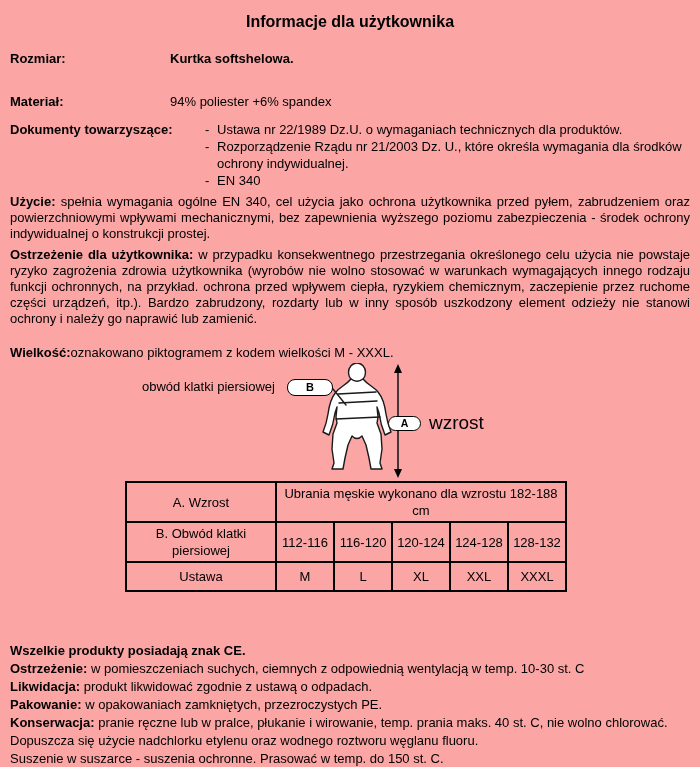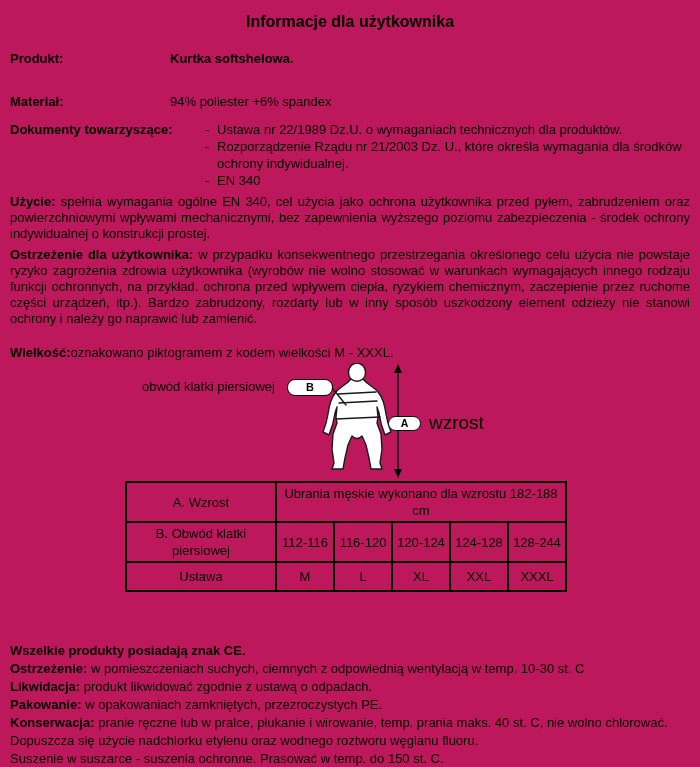--- a/index.html
+++ b/index.html
@@ -1,17 +1,17 @@
 <!DOCTYPE html>
 <html><head>
 <meta charset="utf-8">
 <style>
   html,body{margin:0;padding:0;background:#fff;}
   .page{
-    position:relative;width:700px;height:767px;background:#be185d;color:#000;
+    position:relative;width:700px;height:767px;background:#fca5a5;color:#000;
     font-family:"Liberation Sans",sans-serif;font-size:13px;line-height:17px;
     box-sizing:border-box;padding:12px 10px 0;overflow:hidden;
   }
   h1.title{margin:0;text-align:center;font-size:16px;line-height:20px;font-weight:bold;}
   .b{font-weight:bold;}
   .kv{display:flex;}
   .kv-product{margin-top:18px;}
   .kv-material{margin-top:26px;}
   .kv-docs{margin-top:11px;}
   .lab160{flex:none;width:160px;}
@@ -49,21 +49,21 @@
   svg text{font-family:"Liberation Sans",sans-serif;}
 </style>
 </head>
 <body>
 
 <div class="page">
 
   <h1 class="title">Informacje dla użytkownika</h1>
 
   <div class="kv kv-product">
-    <span class="b lab160">Produkt:</span>
+    <span class="b lab160">Rozmiar:</span>
     <span class="b">Kurtka softshelowa.</span>
   </div>
 
   <div class="kv kv-material">
     <span class="b lab160">Materiał:</span>
     <span>94% poliester +6% spandex</span>
   </div>
 
   <div class="kv kv-docs">
     <span class="b lab195">Dokumenty towarzyszące:</span>
@@ -122,21 +122,21 @@
         <tr>
       <td class="hrow">A. Wzrost</td>
       <td class="hrow" colspan="5">Ubrania męskie wykonano dla wzrostu 182-188 cm</td>
     </tr>
     <tr>
       <td>B. Obwód klatki piersiowej</td>
       <td>112-116</td>
       <td>116-120</td>
       <td>120-124</td>
       <td>124-128</td>
-      <td>128-244</td>
+      <td>128-132</td>
     </tr>
     <tr>
       <td class="srow">Ustawa</td>
       <td class="srow">M</td>
       <td class="srow">L</td>
       <td class="srow">XL</td>
       <td class="srow">XXL</td>
       <td class="srow">XXXL</td>
     </tr>
   </tbody>

